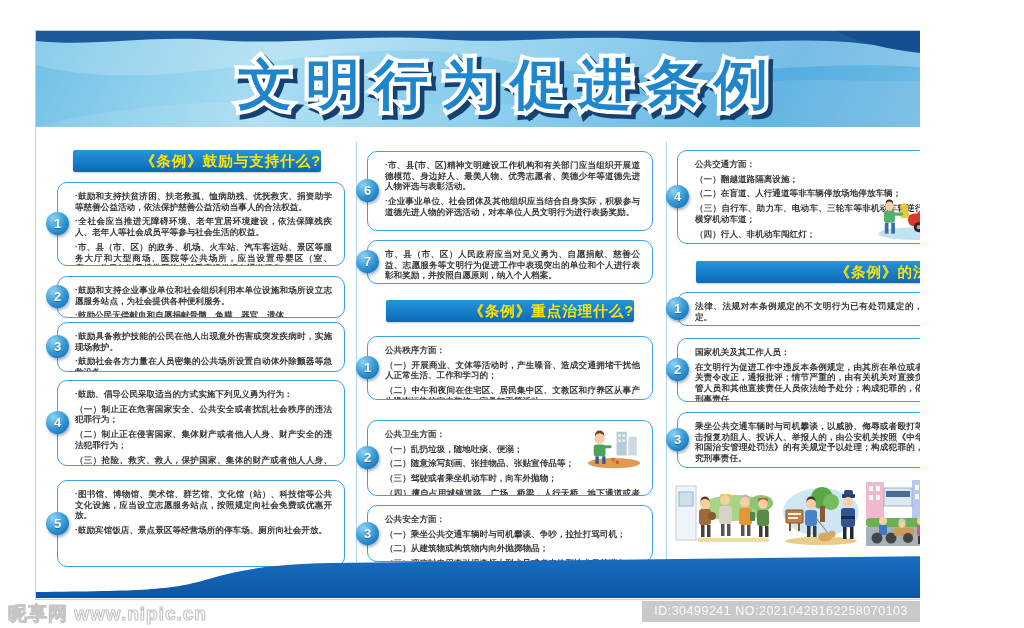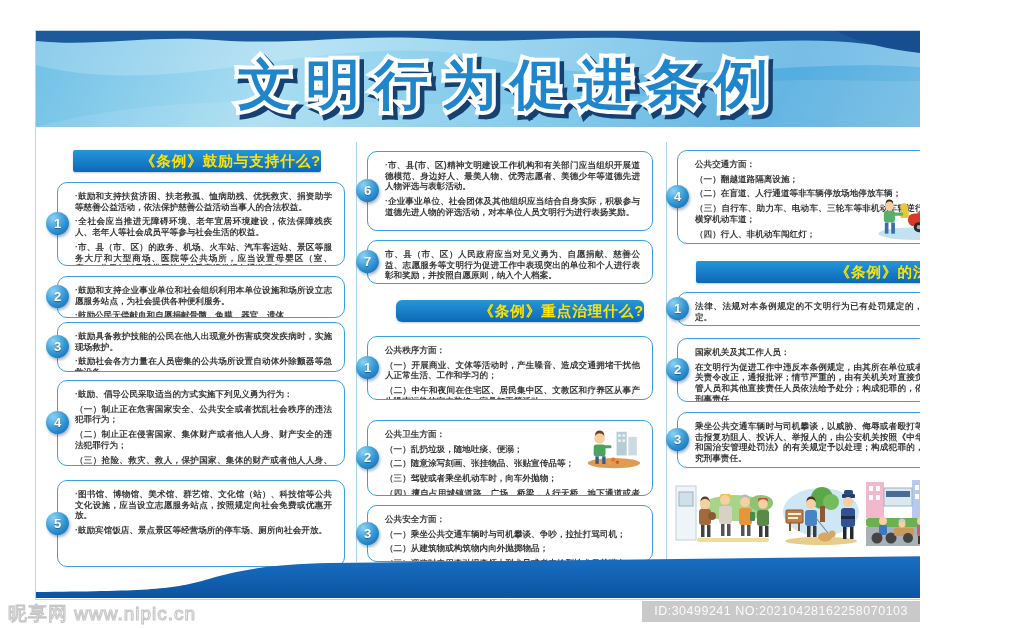--- a/index.html
+++ b/index.html
@@ -23,21 +23,21 @@
         background:#fff;padding:4px 8px 3px 13px;overflow:hidden;
         font-size:8.6px;line-height:1.25;color:#3a3a3a;font-weight:600;text-align:justify;}
   .ibox p{margin:4px;}
   .num{position:absolute;left:-11px;top:50%;margin-top:-12px;width:23px;height:23px;border-radius:50%;
        background:radial-gradient(circle at 32% 26%,#8ad2f4,#2f93d2 55%,#0d64ab 100%);
        color:#fff;font-weight:bold;font-size:13px;display:flex;align-items:center;justify-content:center;
        text-shadow:0 1px 1px rgba(0,0,0,.35);box-shadow:1px 2px 3px rgba(0,40,90,.35);z-index:3;}
   .cartoon-float{float:right;margin:0 0 2px 4px;}
   .cartoon-abs{position:absolute;}
   .swoosh{position:absolute;left:0;top:550px;width:1024px;height:50px;}
-  .watermark{position:absolute;left:8px;top:601px;font-size:19px;font-weight:normal;letter-spacing:1px;
+  .watermark{position:absolute;left:8px;top:601px;font-size:19px;font-weight:bold;letter-spacing:1px;
        color:#ffffff;-webkit-text-stroke:1.1px #c6c6c6;text-shadow:0 0 1px #cccccc;}
   .idbox{position:absolute;right:0;top:601px;height:21px;line-height:21px;background:#c9c9c9;
        color:#fbfbfb;font-size:12.5px;padding:0 12px;letter-spacing:.5px;text-align:center;}
 </style>
 </head>
 <body>
 
 <div class="canvas">
 
   <div class="poster-frame"></div>
@@ -112,21 +112,21 @@
     </div>
   </div>
 
   <div class="item" style="left:367px;top:240px;width:286px;height:44px;">
     <div class="num">7</div>
     <div class="ibox">
       <p>市、县（市、区）人民政府应当对见义勇为、自愿捐献、慈善公益、志愿服务等文明行为促进工作中表现突出的单位和个人进行表彰和奖励，并按照自愿原则，纳入个人档案。</p>
     </div>
   </div>
 
-  <div class="badge" style="left:396px;top:300px;border-radius:6px;">《条例》重点治理什么?</div>
+  <div class="badge" style="left:386px;top:300px;">《条例》重点治理什么?</div>
 
   <div class="item" style="left:367px;top:336px;width:286px;height:64px;">
     <div class="num">1</div>
     <div class="ibox">
       <p>公共秩序方面：</p>
       <p>（一）开展商业、文体等活动时，产生噪音、造成交通拥堵干扰他人正常生活、工作和学习的；</p>
       <p>（二）中午和夜间在住宅区、居民集中区、文教区和疗养区从事产生噪声污染的室内装修、家具加工等活动。</p>
     </div>
   </div>
 

